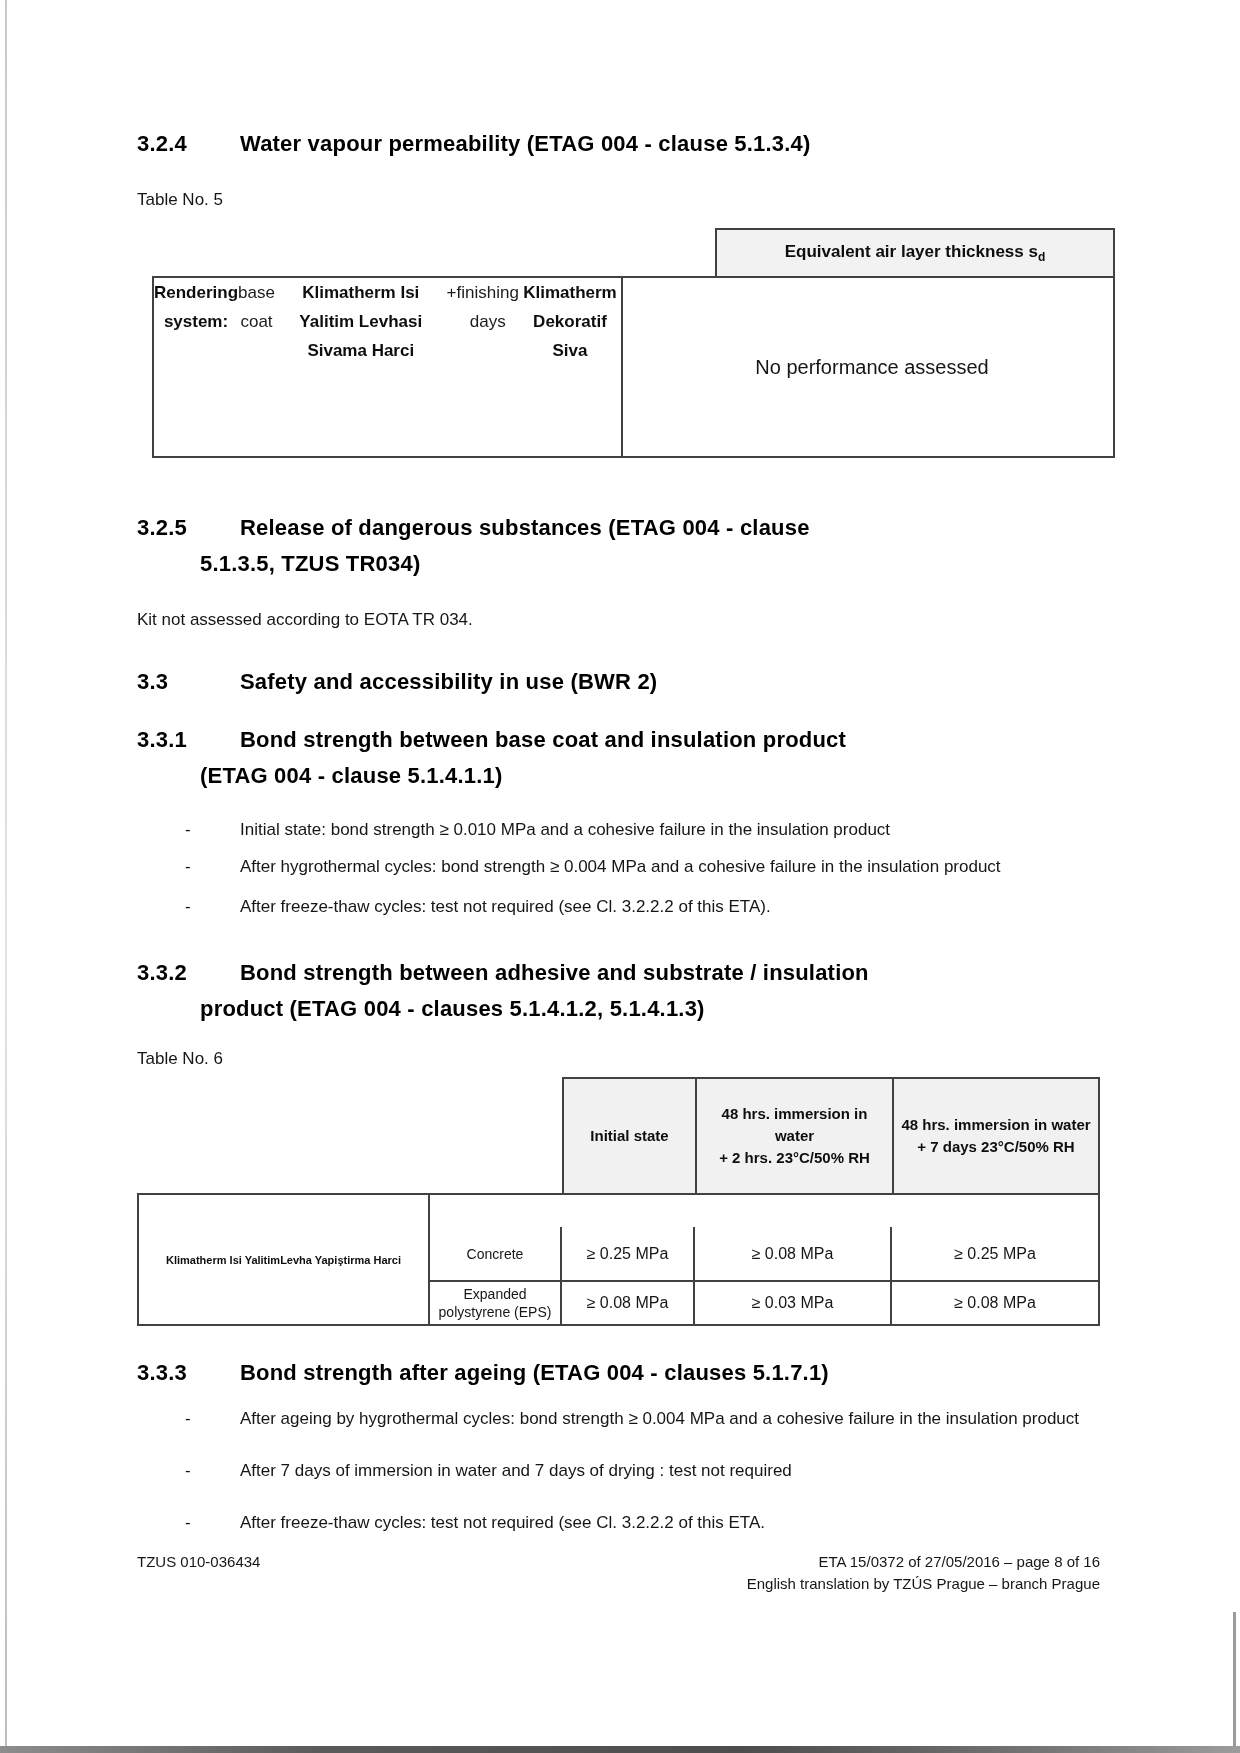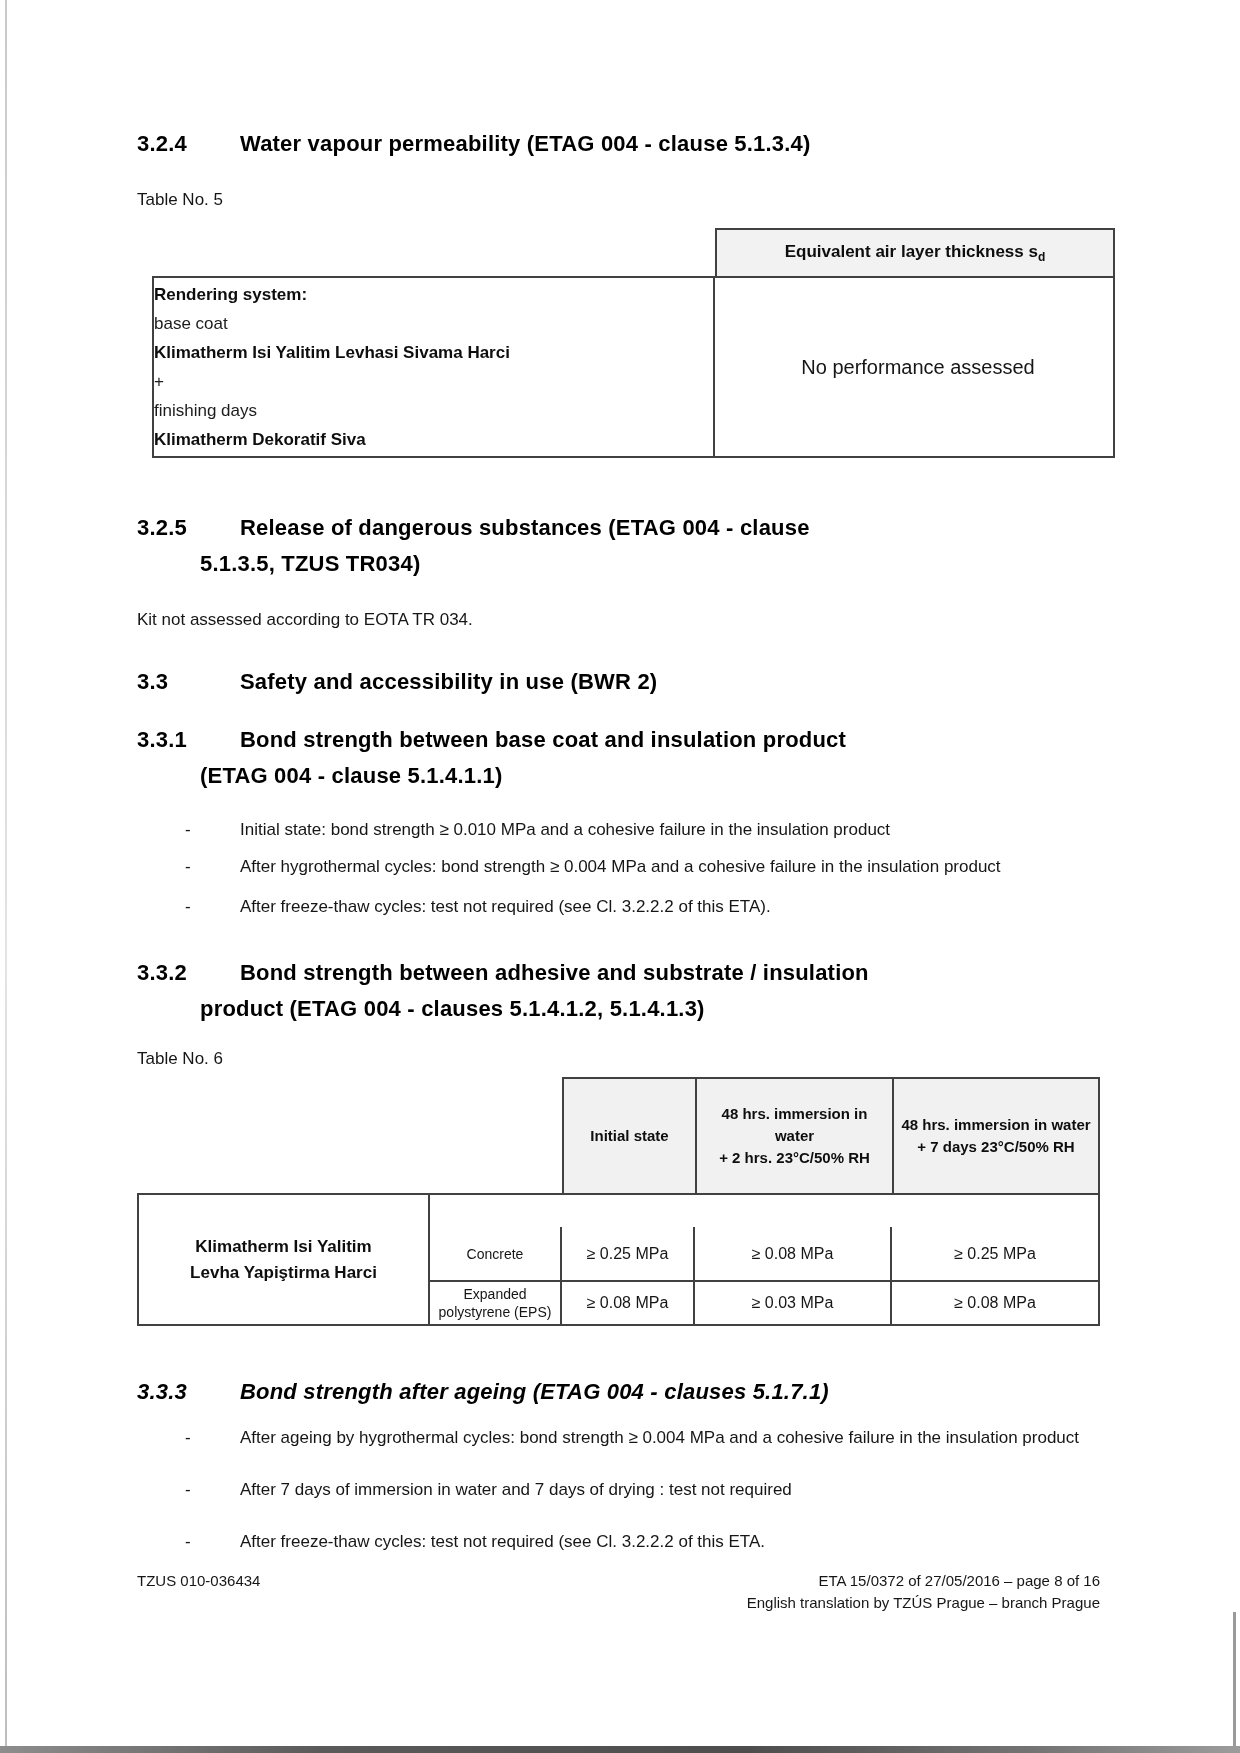--- a/index.html
+++ b/index.html
@@ -37,24 +37,24 @@
     border:2px solid #414141;background:#f2f2f2;
     display:flex;align-items:center;justify-content:center;
     font-weight:bold;font-size:17px;color:#0e0e0e;
   }
   .t5-header sub{font-size:12px;}
   .t5-body{
     display:flex;margin-top:-2px;height:182px;box-sizing:border-box;
     border:2px solid #414141;background:#fff;
   }
   .t5-left{
-    width:561px;flex-shrink:0;box-sizing:border-box;
+    width:469px;flex-shrink:0;box-sizing:border-box;
     border-right:2px solid #414141;
-    display:flex;flex-direction:column;justify-content:center;
-    font-size:17px;line-height:29px;
+    display:flex;flex-direction:row;justify-content:center;
+    text-align:center;font-size:17px;line-height:29px;
   }
   .t5-left .b{font-weight:bold;color:#0e0e0e;}
   .t5-right{
     flex:1;display:flex;align-items:center;justify-content:center;
     font-size:20px;color:#161616;padding-left:8px;
   }
   
   .t6{width:963px;}
   .t6-head{
     margin-left:425px;width:538px;height:118px;box-sizing:border-box;
@@ -67,22 +67,22 @@
   }
   .t6-hc1{width:133px;border-right:2px solid #414141;}
   .t6-hc2{width:197px;border-right:2px solid #414141;}
   .t6-hc3{flex:1;}
   .t6-body{
     display:flex;margin-top:-2px;height:133px;box-sizing:border-box;
     border:2px solid #414141;background:#fff;
   }
   .t6-label{
     width:291px;flex-shrink:0;box-sizing:border-box;border-right:2px solid #414141;
-    display:flex;flex-direction:column;align-items:center;justify-content:center;
-    font-weight:bold;font-size:17px;line-height:26px;color:#0e0e0e;text-align:center;
+    display:flex;flex-direction:row;align-items:center;justify-content:center;
+    font-weight:bold;font-size:11px;line-height:26px;color:#0e0e0e;text-align:center;
   }
   .t6-rows{flex:1;display:flex;flex-direction:column;margin-top:32px;}
   .t6-row{display:flex;flex:1;}
   .t6-row.r1{height:55px;flex:none;border-bottom:2px solid #414141;box-sizing:border-box;}
   .t6-sub{
     width:132px;flex-shrink:0;box-sizing:border-box;border-right:2px solid #414141;
     display:flex;align-items:center;justify-content:center;text-align:center;
     font-size:14px;line-height:18px;color:#161616;padding:2px 8px;
   }
   .t6-val{
@@ -108,21 +108,21 @@
   .mt-h325{margin-top:52px;}
   .mt-p325{margin-top:26px;}
   .mt-h33{margin-top:32px;}
   .mt-h331{margin-top:22px;}
   .mt-b1{margin-top:24px;}
   .mt-b2{margin-top:13px;}
   .mt-b3{margin-top:16px;}
   .mt-h332{margin-top:36px;}
   .mt-tlabel6{margin-top:20px;}
   .mt-t6{margin-top:6px;}
-  .mt-h333{margin-top:48px;font-style:italic;}
+  .mt-h333{margin-top:29px;}
   .mt-b4{margin-top:16px;}
   .mt-b5{margin-top:28px;}
   .mt-b6{margin-top:28px;}
   .mt-footer{margin-top:16px;}
 </style>
 </head>
 <body>
 
 <div class="page">
   <div class="edge-left"></div>

